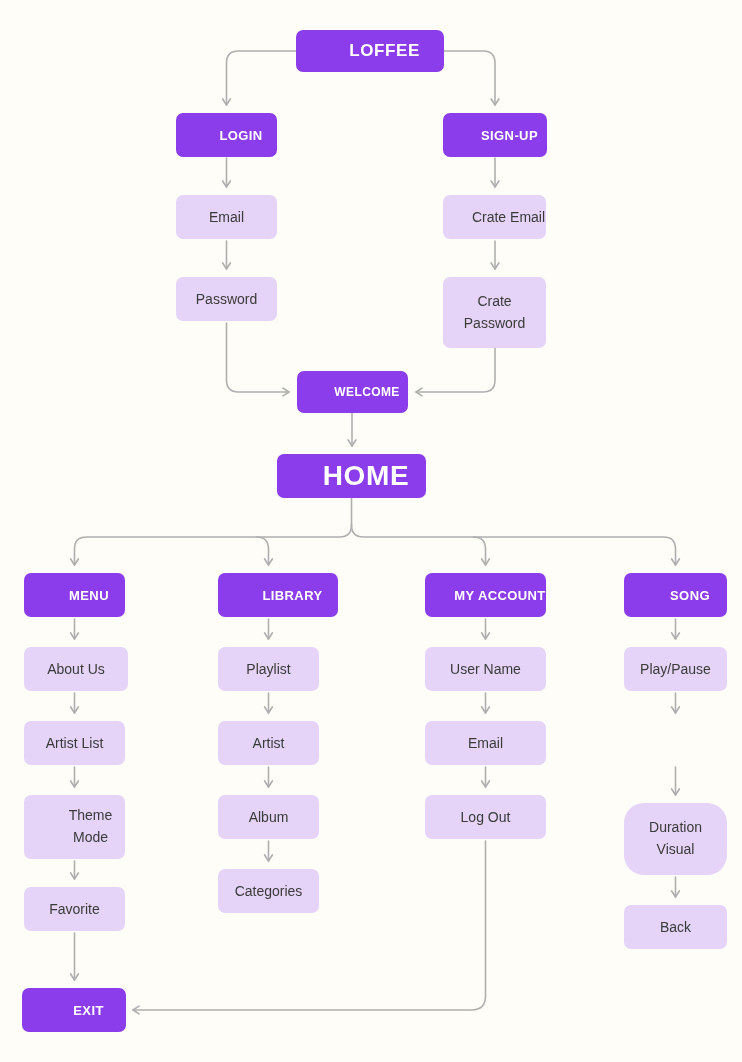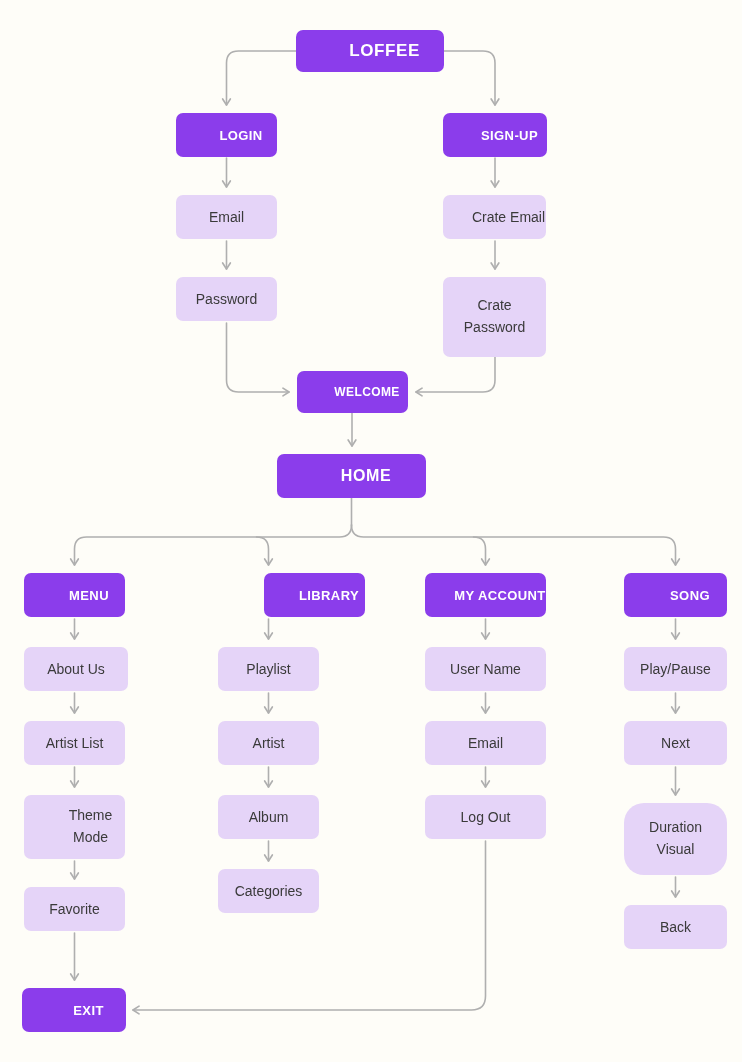--- a/index.html
+++ b/index.html
@@ -34,21 +34,21 @@
     font-size: 13px;
     letter-spacing: 0.4px;
     padding-left: 29px;
   }
   .secondary {
     background: #E5D4F8;
     color: #3A3A3A;
     font-size: 14px;
   }
   .lg { font-size: 17px; letter-spacing: 0.6px; }
-  .xl { font-size: 16px; letter-spacing: 0.6px; }
+  .xl { font-size: 28px; letter-spacing: 0.6px; }
   .sm { font-size: 12px; }
   .wrap span { display: inline-block; max-width: 74px; line-height: 1.55; }
 </style>
 </head>
 <body>
 
 <div id="canvas">
 
   <svg id="connector-svg" viewBox="0 0 742 1062" xmlns="http://www.w3.org/2000/svg">
     <defs>
@@ -114,35 +114,35 @@
   <div class="node secondary" style="left:176px; top:277px; width:101px; height:44px;">
     <span>Password</span>
   </div>
 
   <div class="node primary" style="left:443px; top:113px; width:104px; height:44px;">
     <span>SIGN-UP</span>
   </div>
   <div class="node secondary" style="left:443px; top:195px; width:103px; height:44px;padding-left:28px;">
     <span>Crate Email</span>
   </div>
-  <div class="node secondary wrap" style="left:443px; top:277px; width:103px; height:80px;">
+  <div class="node secondary wrap" style="left:443px; top:277px; width:103px; height:71px;">
     <span>Crate Password</span>
   </div>
 
   <div class="node primary sm" style="left:297px; top:371px; width:111px; height:42px;">
     <span>WELCOME</span>
   </div>
   <div class="node primary xl" style="left:277px; top:454px; width:149px; height:44px;">
     <span>HOME</span>
   </div>
 
   <div class="node primary" style="left:24px; top:573px; width:101px; height:44px;">
     <span>MENU</span>
   </div>
-  <div class="node primary" style="left:218px; top:573px; width:101px; height:44px;margin-left:46px;">
+  <div class="node primary" style="left:218px; top:573px; width:120px; height:44px;">
     <span>LIBRARY</span>
   </div>
   <div class="node primary" style="left:425px; top:573px; width:121px; height:44px;">
     <span>MY ACCOUNT</span>
   </div>
   <div class="node primary" style="left:624px; top:573px; width:103px; height:44px;">
     <span>SONG</span>
   </div>
 
   <div class="node secondary" style="left:24px; top:647px; width:104px; height:44px;">
@@ -177,23 +177,20 @@
   <div class="node secondary" style="left:425px; top:721px; width:121px; height:44px;">
     <span>Email</span>
   </div>
   <div class="node secondary" style="left:425px; top:795px; width:121px; height:44px;">
     <span>Log Out</span>
   </div>
 
   <div class="node secondary" style="left:624px; top:647px; width:103px; height:44px;">
     <span>Play/Pause</span>
   </div>
-  <div class="node secondary" style="left:624px; top:721px; width:103px; height:44px;">
-    <span>Next</span>
-  </div>
   <div class="node secondary wrap" style="left:624px; top:803px; width:103px; height:72px;border-radius:20px;">
     <span>Duration Visual</span>
   </div>
   <div class="node secondary" style="left:624px; top:905px; width:103px; height:44px;">
     <span>Back</span>
   </div>
 
   <div class="node primary" style="left:22px; top:988px; width:104px; height:44px;">
     <span>EXIT</span>
   </div>

